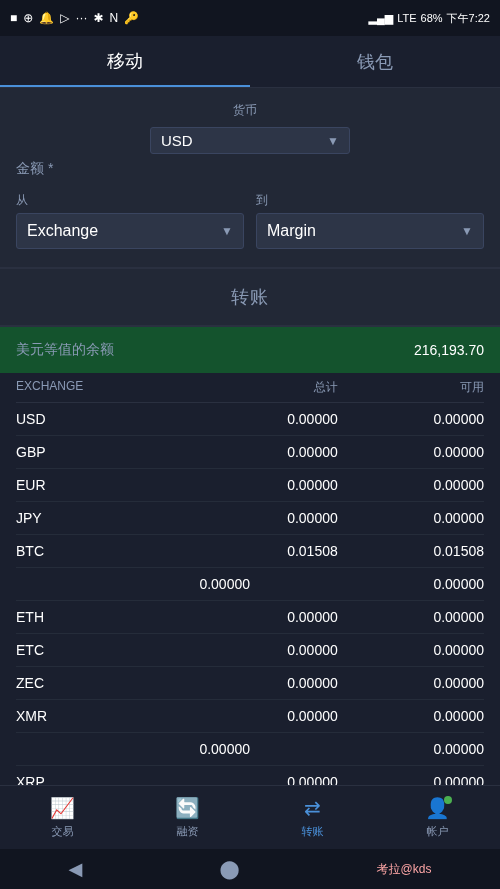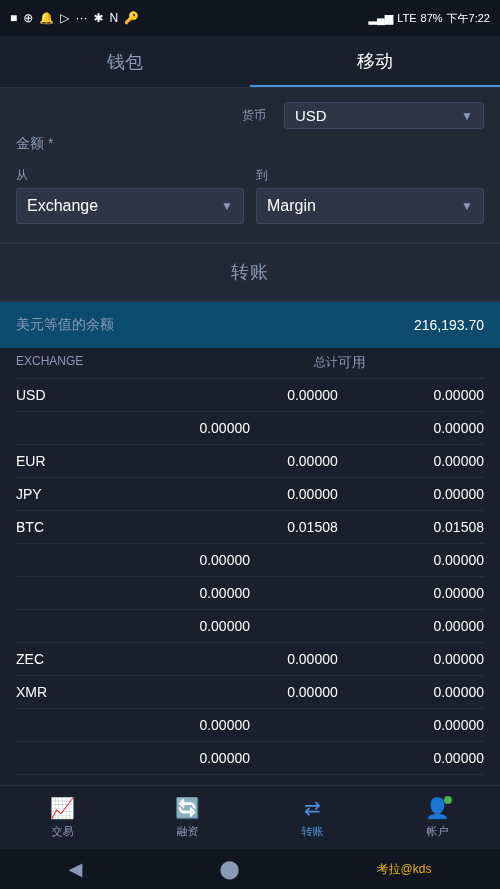--- a/index.html
+++ b/index.html
@@ -148,21 +148,21 @@
       background: transparent;
       border: none;
       color: #8a9ab5;
       font-size: 18px;
       cursor: pointer;
       letter-spacing: 1px;
     }
 
     
     .balance-section {
-      background: #0c4a6e;
+      background: #14532d;
       padding: 14px 16px;
       display: flex;
       justify-content: space-between;
       align-items: center;
       border-top: 1px solid #2a3040;
     }
     .balance-label {
       font-size: 14px;
       color: #8a9ab5;
     }
@@ -189,24 +189,24 @@
       color: #8a9ab5;
       flex: 1.2;
     }
     .th-total {
       font-size: 12px;
       color: #8a9ab5;
       flex: 1;
       text-align: right;
     }
     .th-avail {
-      font-size: 14px;
-      color: #8a9ab5;
-      flex: 1;
-      text-align: left;
+      font-size: 12px;
+      color: #8a9ab5;
+      flex: 1;
+      text-align: right;
     }
     .table-row {
       display: flex;
       justify-content: space-between;
       padding: 8px 0;
       border-bottom: 1px solid #252c3a;
     }
     .td-coin {
       font-size: 14px;
       color: #fff;
@@ -286,50 +286,51 @@
       overflow-y: auto;
     }
     .main-content::-webkit-scrollbar { width: 0; }
 
     .currency-header-row {
       display: flex;
       justify-content: flex-end;
       align-items: center;
       gap: 8px;
       margin-bottom: 6px;
+      flex-direction: column;
     }
   </style>
 </head>
 <body>
 
 <div class="status-bar">
   <div class="status-left">
     <span>■</span>
     <span>⊕</span>
     <span>🔔</span>
     <span>▷</span>
     <span>···</span>
     <span>✱</span>
     <span>N</span>
     <span>🔑</span>
   </div>
   <div class="status-right">
     <span>▂▄▆</span>
     <span>LTE</span>
-    <span>87%</span>
+    <span>68%</span>
     <span>下午7:22</span>
   </div>
 </div>
 
 <div class="top-tabs">
+  <div class="top-tab active">
+    <span>移动</span>
+  </div>
   <div class="top-tab">
     <span>钱包</span>
-  </div>
-  <div class="top-tab active">
-    <span>移动</span>
   </div>
 </div>
 
 <div class="main-content">
 
   <div class="form-section">
 
     <div class="currency-header-row">
       <span class="currency-label">货币</span>
       <div class="currency-select-wrap">
@@ -380,20 +381,21 @@
       <span class="th-avail">可用</span>
     </div>
     <div id="table-rows">
 
     <div class="table-row">
       <span class="td-coin">USD</span>
       <span class="td-total">0.00000</span>
       <span class="td-avail">0.00000</span>
     </div>
         <div class="table-row">
+      <span class="td-coin">GBP</span>
       <span class="td-total">0.00000</span>
       <span class="td-avail">0.00000</span>
     </div>
         <div class="table-row">
       <span class="td-coin">EUR</span>
       <span class="td-total">0.00000</span>
       <span class="td-avail">0.00000</span>
     </div>
         <div class="table-row">
       <span class="td-coin">JPY</span>
@@ -403,42 +405,45 @@
         <div class="table-row">
       <span class="td-coin">BTC</span>
       <span class="td-total">0.01508</span>
       <span class="td-avail">0.01508</span>
     </div>
         <div class="table-row">
       <span class="td-total">0.00000</span>
       <span class="td-avail">0.00000</span>
     </div>
         <div class="table-row">
-      <span class="td-total">0.00000</span>
-      <span class="td-avail">0.00000</span>
-    </div>
-        <div class="table-row">
+      <span class="td-coin">ETH</span>
+      <span class="td-total">0.00000</span>
+      <span class="td-avail">0.00000</span>
+    </div>
+        <div class="table-row">
+      <span class="td-coin">ETC</span>
       <span class="td-total">0.00000</span>
       <span class="td-avail">0.00000</span>
     </div>
         <div class="table-row">
       <span class="td-coin">ZEC</span>
       <span class="td-total">0.00000</span>
       <span class="td-avail">0.00000</span>
     </div>
         <div class="table-row">
       <span class="td-coin">XMR</span>
       <span class="td-total">0.00000</span>
       <span class="td-avail">0.00000</span>
     </div>
         <div class="table-row">
       <span class="td-total">0.00000</span>
       <span class="td-avail">0.00000</span>
     </div>
         <div class="table-row">
+      <span class="td-coin">XRP</span>
       <span class="td-total">0.00000</span>
       <span class="td-avail">0.00000</span>
     </div>
       </div>
   </div>
 
 </div>
 
 <div class="bottom-nav">
 
@@ -463,14 +468,14 @@
       <span class="green-dot"></span>
     </div>
     <span class="nav-label">帐户</span>
   </div>
 
 </div>
 
 <div class="android-nav">
   <span class="android-btn">◀</span>
   <span class="android-btn">⬤</span>
-  <span style="font-size:12px;color:#eab308;">考拉@kds</span>
+  <span style="font-size:12px;color:#fca5a5;">考拉@kds</span>
 </div>
 
 </body></html>

